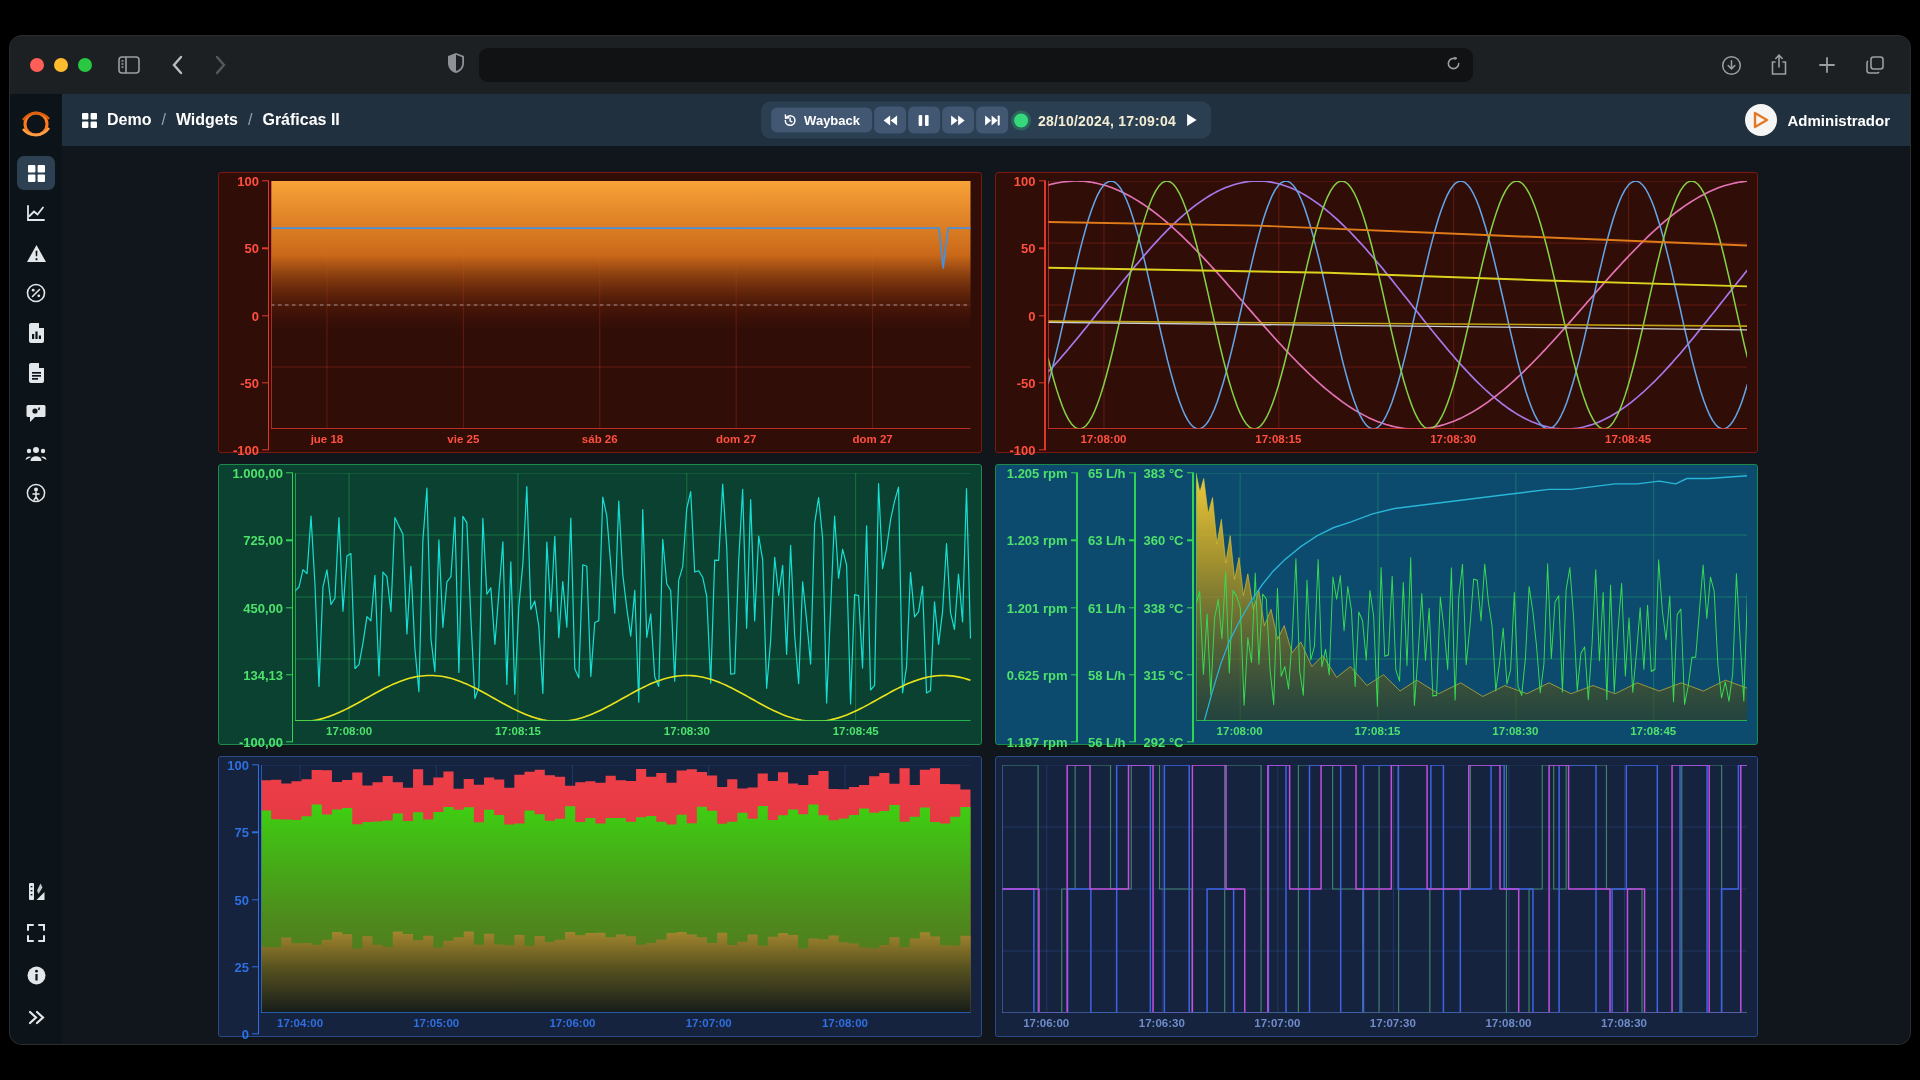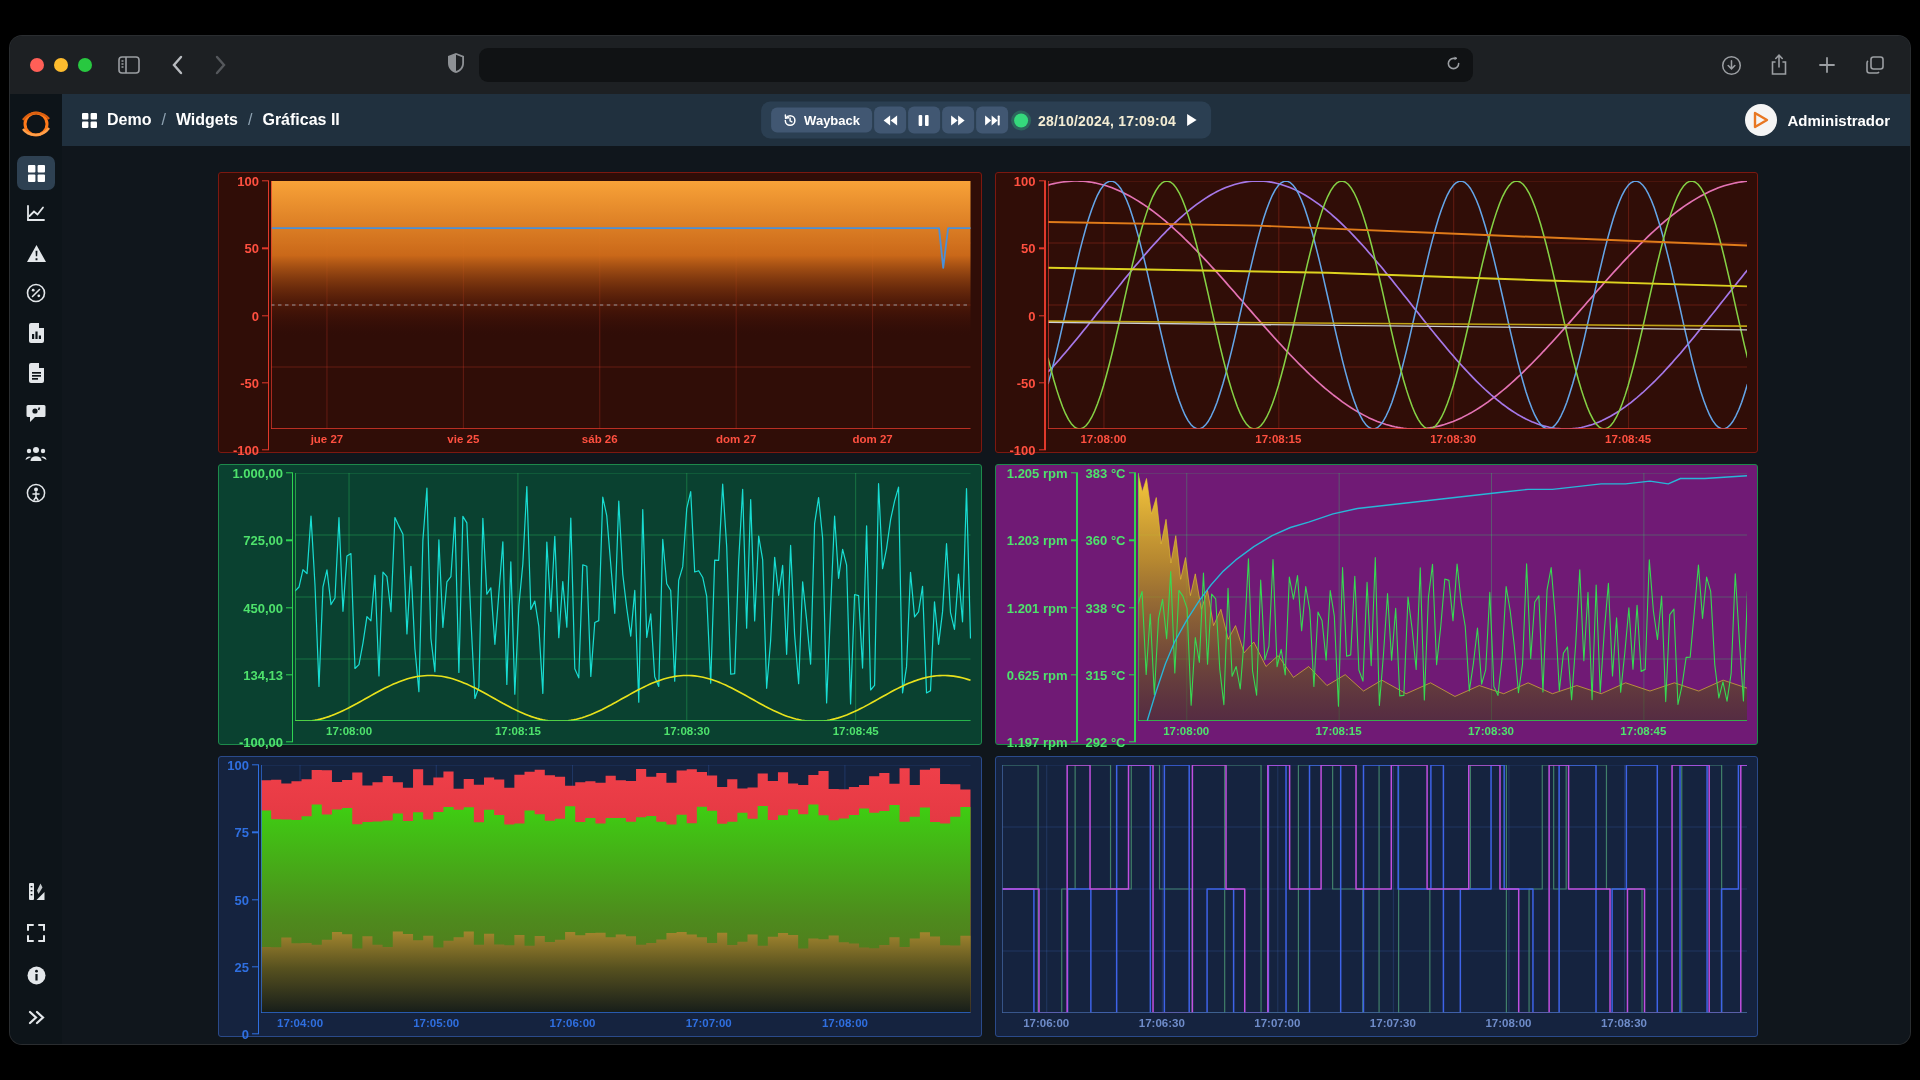--- a/index.html
+++ b/index.html
@@ -365,21 +365,21 @@
                         <line x1="665" y1="0" x2="665" y2="380" stroke="rgba(255,72,50,0.38)" stroke-width="1"></line>
                         <line x1="860" y1="0" x2="860" y2="380" stroke="rgba(255,72,50,0.38)" stroke-width="1"></line>
                         <path d="M0.0 0.0 L1000.0 0.0 L 1000.0 380 L 0.0 380 Z" fill="url(#g-c1-0)" stroke="none"></path>
                         <path d="M0.0 190.0 L1000.0 190.0" fill="none" stroke="#9aa0a6" stroke-width="1.4" stroke-dasharray="5 5" stroke-linejoin="round"></path>
                         <path d="M0.0 72.2 L944.0 72.2 L955.0 72.2 L961.0 133.0 L968.0 72.2 L1000.0 72.2" fill="none" stroke="#4a90d9" stroke-width="2.6" stroke-linejoin="round"></path>
                         <line x1="0" y1="0" x2="0" y2="380" stroke="#e0392b" stroke-width="2"></line>
                         <line x1="0" y1="380" x2="1000" y2="380" stroke="#e0392b" stroke-width="2"></line>
                       </svg>
                     </div>
                     <div class="xlabels">
-                      <span class="xlab" style="left:8%;color:#ff5040">jue 27</span>
+                      <span class="xlab" style="left:8%;color:#ff5040">jue 18</span>
                       <span class="xlab" style="left:27.5%;color:#ff5040">vie 25</span>
                       <span class="xlab" style="left:47%;color:#ff5040">sáb 26</span>
                       <span class="xlab" style="left:66.5%;color:#ff5040">dom 27</span>
                       <span class="xlab" style="left:86%;color:#ff5040">dom 27</span>
                     </div>
                   </div>
                 </div>
           </div>
           <div class="panel" data-chart="c2" style="background: rgb(48, 13, 7); border-color: rgb(124, 24, 16);">
             <div class="plotrow">
@@ -470,33 +470,46 @@
                     </div>
                     <div class="xlabels">
                       <span class="xlab" style="left:8%;color:#4ee26c">17:08:00</span>
                       <span class="xlab" style="left:33%;color:#4ee26c">17:08:15</span>
                       <span class="xlab" style="left:58%;color:#4ee26c">17:08:30</span>
                       <span class="xlab" style="left:83%;color:#4ee26c">17:08:45</span>
                     </div>
                   </div>
                 </div>
           </div>
-          <div class="panel" data-chart="c4" style="background: #701a75; border-color: rgb(29, 138, 75);">
+          <div class="panel" data-chart="c4" style="background: #0c4a6e; border-color: rgb(29, 138, 75);">
             <div class="plotrow">
                   <div class="yaxes">
                     <div class="yaxis a0">
                       <div class="ylab" style="top:0%;color:#4ee26c">1.205 rpm</div>
                       <i class="ytick" style="top:0%;background:#2fd452"></i>
                       <div class="ylab" style="top:25%;color:#4ee26c">1.203 rpm</div>
                       <i class="ytick" style="top:25%;background:#2fd452"></i>
                       <div class="ylab" style="top:50%;color:#4ee26c">1.201 rpm</div>
                       <i class="ytick" style="top:50%;background:#2fd452"></i>
                       <div class="ylab" style="top:75%;color:#4ee26c">0.625 rpm</div>
                       <i class="ytick" style="top:75%;background:#2fd452"></i>
                       <div class="ylab" style="top:100%;color:#4ee26c">1.197 rpm</div>
+                      <i class="ytick" style="top:100%;background:#2fd452"></i>
+                      <div class="ybar" style="background:#2fd452"></div>
+                    </div>
+                    <div class="yaxis a1">
+                      <div class="ylab" style="top:0%;color:#4ee26c">65 L/h</div>
+                      <i class="ytick" style="top:0%;background:#2fd452"></i>
+                      <div class="ylab" style="top:25%;color:#4ee26c">63 L/h</div>
+                      <i class="ytick" style="top:25%;background:#2fd452"></i>
+                      <div class="ylab" style="top:50%;color:#4ee26c">61 L/h</div>
+                      <i class="ytick" style="top:50%;background:#2fd452"></i>
+                      <div class="ylab" style="top:75%;color:#4ee26c">58 L/h</div>
+                      <i class="ytick" style="top:75%;background:#2fd452"></i>
+                      <div class="ylab" style="top:100%;color:#4ee26c">56 L/h</div>
                       <i class="ytick" style="top:100%;background:#2fd452"></i>
                       <div class="ybar" style="background:#2fd452"></div>
                     </div>
                     <div class="yaxis a2">
                       <div class="ylab" style="top:0%;color:#4ee26c">383 °C</div>
                       <i class="ytick" style="top:0%;background:#2fd452"></i>
                       <div class="ylab" style="top:25%;color:#4ee26c">360 °C</div>
                       <i class="ytick" style="top:25%;background:#2fd452"></i>
                       <div class="ylab" style="top:50%;color:#4ee26c">338 °C</div>
                       <i class="ytick" style="top:50%;background:#2fd452"></i>

